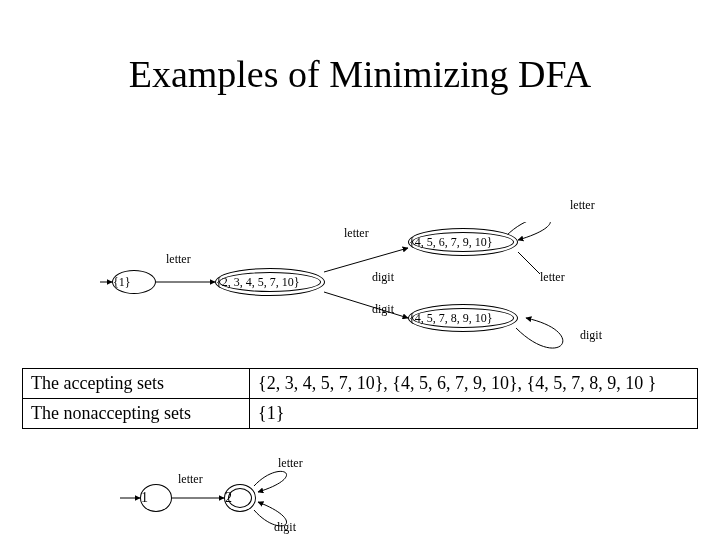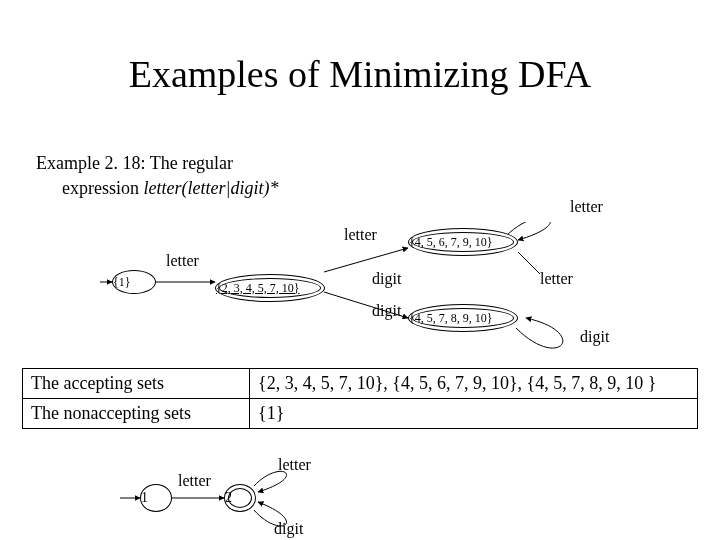--- a/index.html
+++ b/index.html
@@ -63,21 +63,21 @@
   .state.ring::after {
     content: "";
     position: absolute;
     top: 3px; left: 3px; right: 3px; bottom: 3px;
     border: 1px solid #000;
     border-radius: 50%;
     pointer-events: none;
   }
   .label {
     position: absolute;
-    font-size: 16px;
+    font-size: 12px;
     white-space: nowrap;
   }
   .svg-layer {
     position: absolute;
     top: 0; left: 0;
   }
 
   
   .sets-table {
     position: absolute;
@@ -107,26 +107,20 @@
     height: 80px;
   }
 </style>
 </head>
 <body>
 
 <div class="slide">
 
   <div class="title">Examples of Minimizing DFA</div>
 
-  <div class="subtitle">
-    <span>Example 2. 18: The regular</span>
-    <span class="indent">
-      <span>expression </span><span class="expr">letter(letter|digit)*</span>
-    </span>
-  </div>
 
   <div class="dfa1">
     <svg class="svg-layer" width="560" height="130">
       <defs>
         <marker id="ah" viewBox="0 0 10 10" refX="9" refY="5" markerWidth="6" markerHeight="6" orient="auto-start-reverse">
           <path d="M 0 0 L 10 5 L 0 10 z" fill="#000"></path>
         </marker>
       </defs>
 
       <line x1="-30" y1="60" x2="12" y2="60" stroke="#000" stroke-width="1" marker-end="url(#ah)"></line>
@@ -140,21 +134,21 @@
       <path d="M 406 14 C 440 -20, 480 0, 418 18" fill="none" stroke="#000" stroke-width="1" marker-end="url(#ah)"></path>
 
       <line x1="418" y1="30" x2="440" y2="52" stroke="#000" stroke-width="1"></line>
 
       <path d="M 416 106 C 460 150, 490 110, 426 96" fill="none" stroke="#000" stroke-width="1" marker-end="url(#ah)"></path>
     </svg>
 
     <div class="state" style="left:12px; top:48px; width:44px; height:24px;">
       <span>{1}</span>
     </div>
-    <div class="state ring" style="left:115px; top:52px; width:110px; height:28px;text-decoration:underline;">
+    <div class="state ring" style="left:115px; top:46px; width:110px; height:28px;">
       <span>{2, 3, 4, 5, 7, 10}</span>
     </div>
     <div class="state ring" style="left:308px; top:6px; width:110px; height:28px;">
       <span>{4, 5, 6, 7, 9, 10}</span>
     </div>
     <div class="state ring" style="left:308px; top:82px; width:110px; height:28px;">
       <span>{4, 5, 7, 8, 9, 10}</span>
     </div>
 
     <div class="label" style="left:66px; top:30px;">letter</div>

